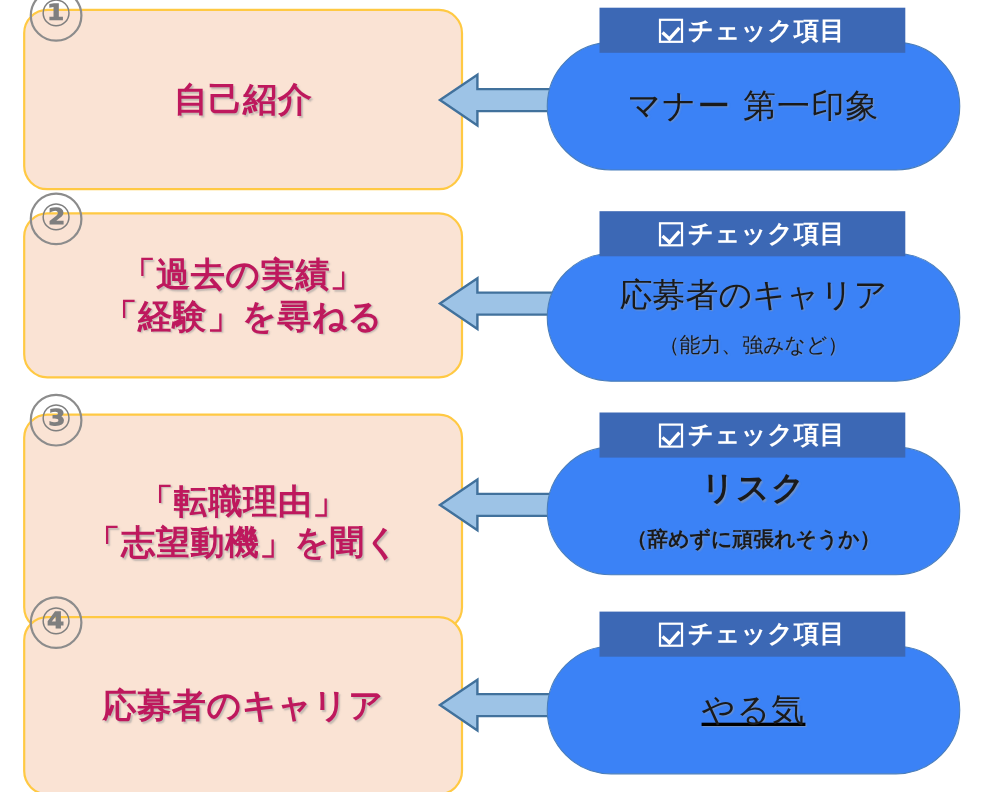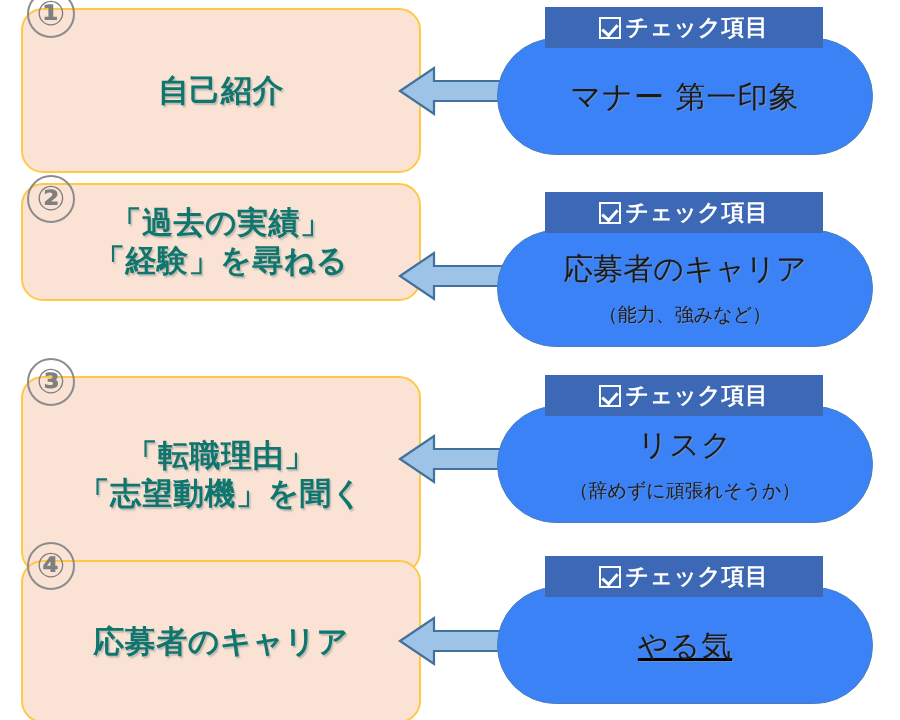--- a/index.html
+++ b/index.html
@@ -36,21 +36,21 @@
     box-sizing: border-box;
     background: #fae3d4;
     border: 2px solid #ffc943;
     border-radius: 22px;
     display: flex;
     align-items: center;
     justify-content: center;
   }
 
   .stage-label {
-    color: #0f766e;
+    color: #be185d;
     font-weight: bold;
     font-size: 31px;
     line-height: 1.22;
     text-align: center;
     letter-spacing: 0.5px;
     text-shadow: 1.5px 1.5px 1.5px rgba(150,150,150,0.55);
     white-space: pre-line;
   }
 
   
@@ -186,21 +186,21 @@
     </div>
 
     <div class="check-header" style="top:7px;">
       <span class="check-box"></span>
       <span class="check-text">チェック項目</span>
     </div>
   </div>
 
   <div class="row" style="top:180px;height:180px;">
 
-    <div class="stage-card" style="top:3px;height:118px;">
+    <div class="stage-card" style="top:13px;height:151px;">
       <div class="stage-label">「過去の実績」
 「経験」を尋ねる</div>
     </div>
 
     <div class="step-badge" style="top:-5px;">②</div>
 
     <div class="arrow" style="top:67px;">
       <svg viewBox="0 0 118 58" xmlns="http://www.w3.org/2000/svg">
         <polygon points="2,29 36,6 36,19 116,19 116,39 36,39 36,52" fill="#9dc3e6" stroke="#41719c" stroke-width="2.2" stroke-linejoin="miter"></polygon>
       </svg>
@@ -225,21 +225,21 @@
     </div>
 
     <div class="step-badge" style="top:-2px;">③</div>
 
     <div class="arrow" style="top:70px;">
       <svg viewBox="0 0 118 58" xmlns="http://www.w3.org/2000/svg">
         <polygon points="2,29 36,6 36,19 116,19 116,39 36,39 36,52" fill="#9dc3e6" stroke="#41719c" stroke-width="2.2" stroke-linejoin="miter"></polygon>
       </svg>
     </div>
 
-    <div class="check-pill" style="top:46px;height:117px;">
+    <div class="check-pill" style="top:46px;height:117px;font-weight:bold;">
       <div class="pill-main">リスク</div>
       <div class="pill-sub">（辞めずに頑張れそうか）</div>
     </div>
 
     <div class="check-header" style="top:15px;">
       <span class="check-box"></span>
       <span class="check-text">チェック項目</span>
     </div>
   </div>
 

